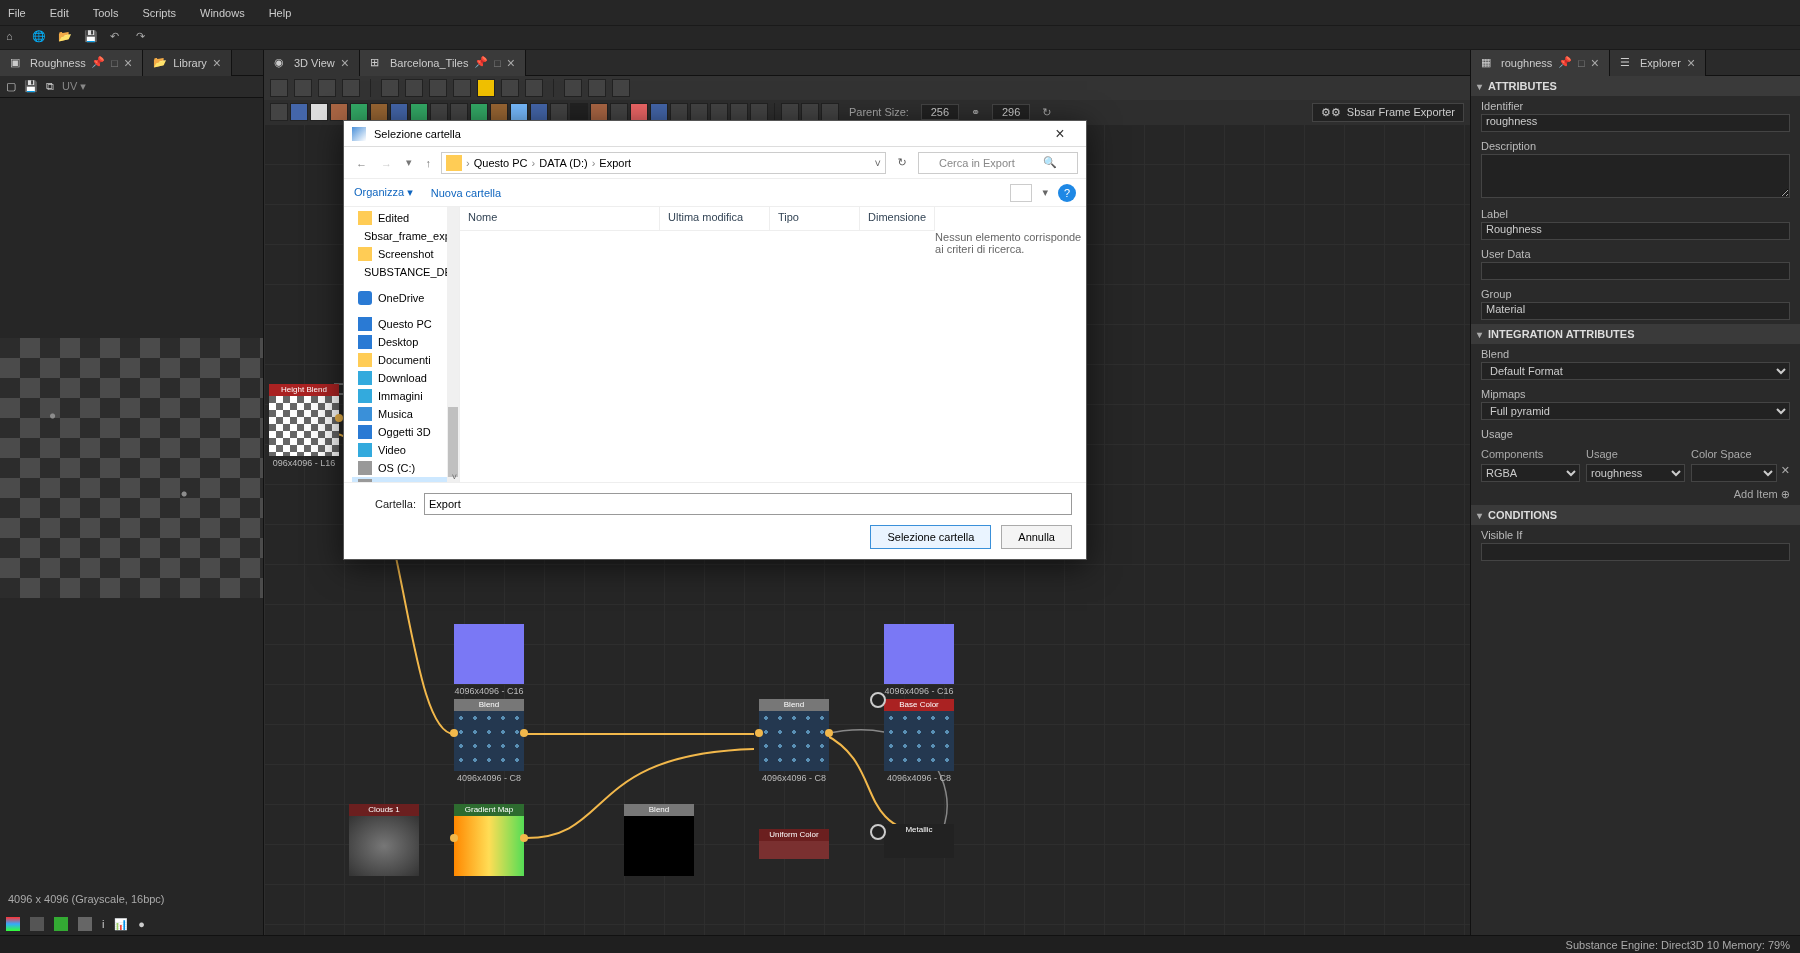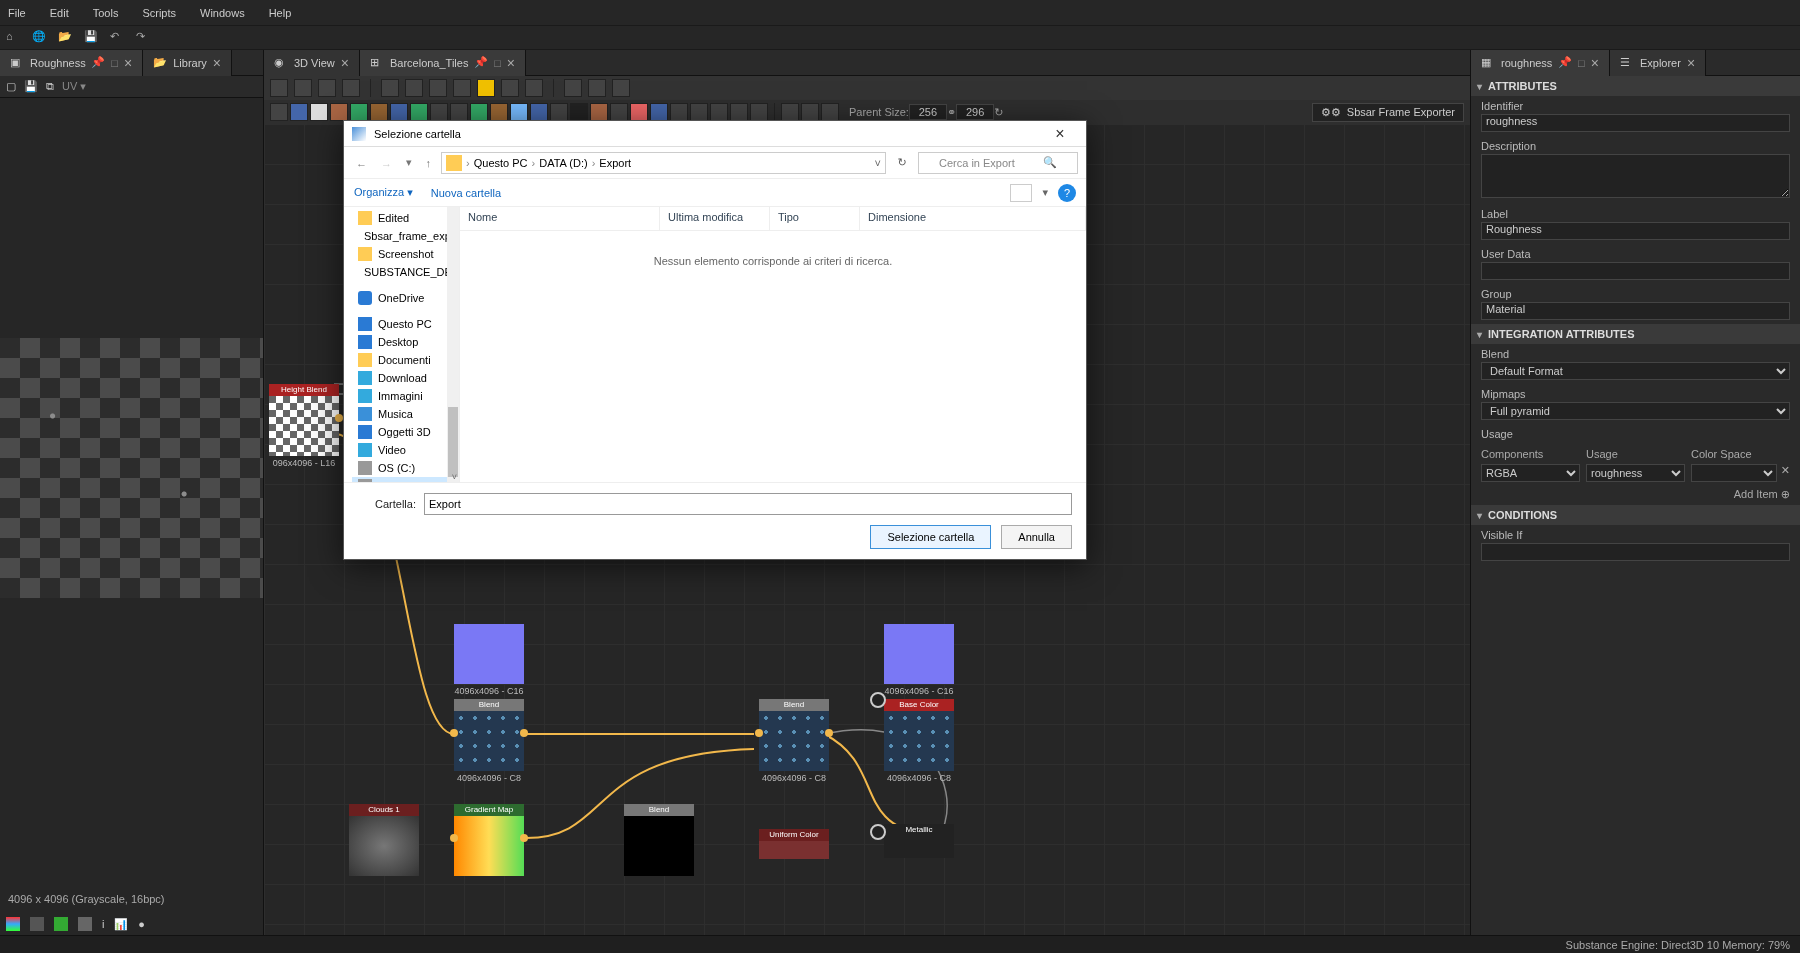--- a/index.html
+++ b/index.html
@@ -28,21 +28,21 @@
 .panel-center{flex:1;display:flex;flex-direction:column;position:relative}
 .center-tabs{height:26px;background:#2a2a2a;display:flex}
 .center-toolbar{height:24px;background:#333;display:flex;align-items:center;padding:0 6px;gap:6px}
 .center-toolbar2{height:24px;background:#2e2e2e;display:flex;align-items:center;padding:0 6px;gap:2px}
 .tbtn{width:18px;height:18px;background:#444;border:1px solid #222;display:inline-block}
 .tbtn.colA{background:#3a6}
 .tbtn.colB{background:#46a}
 .tbtn.colC{background:#a64}
 .tbtn.colD{background:#963}
 .divider{width:1px;height:18px;background:#222;margin:0 4px}
-.parent-size{display:flex;align-items:center;gap:0;margin-left:8px;color:#aaa}
+.parent-size{display:flex;align-items:center;gap:12px;margin-left:8px;color:#aaa}
 .parent-size input{width:38px;height:16px;background:#222;border:1px solid #444;color:#ccc;text-align:center}
 .exporter-badge{margin-left:auto;display:flex;align-items:center;gap:6px;background:#222;padding:2px 8px;border:1px solid #444}
 .graph{flex:1;position:relative;background:#262626;background-image:
  linear-gradient(#2e2e2e 1px,transparent 1px),
  linear-gradient(90deg,#2e2e2e 1px,transparent 1px);
  background-size:40px 40px;overflow:hidden}
 .node{position:absolute;width:70px}
 .node .hdr{height:12px;font-size:8px;text-align:center;line-height:12px;color:#fff}
 .node .thumb{width:70px;height:60px}
 .node .cap{font-size:9px;text-align:center;color:#bbb;margin-top:2px}
@@ -80,21 +80,21 @@
 .tree{width:116px;border-right:1px solid #eee;overflow-y:auto;padding:2px 8px}
 .tree .item{display:flex;align-items:center;gap:6px;padding:2px 6px;white-space:nowrap}
 .tree .item.sel{background:#cde8ff}
 .tree .fico{width:14px;height:14px}
 .fico.folder{background:#fc5}
 .fico.cloud{background:#2a7ad4;border-radius:3px}
 .fico.pc{background:#2a7ad4}
 .fico.disk{background:#999}
 .fico.img{background:#3ad}
 .fico.music{background:#3a90d9}
-.filelist{flex:1;display:flex;flex-direction:column}
+.filelist{flex:1;display:flex;}
 .fl-header{height:24px;display:flex;border-bottom:1px solid #eee}
 .fl-header div{padding:4px 8px;color:#345;border-right:1px solid #eee}
 .fl-header .c1{width:200px}.fl-header .c2{width:110px}.fl-header .c3{width:90px}.fl-header .c4{flex:1}
 .fl-empty{flex:1;display:flex;align-items:flex-start;justify-content:center;color:#666;padding-top:24px}
 .dlg-footer{border-top:1px solid #eee;padding:10px 14px;display:flex;flex-direction:column;gap:10px}
 .dlg-footer .row{display:flex;align-items:center;gap:8px}
 .dlg-footer label{width:58px;text-align:right;color:#222}
 .dlg-footer input{flex:1;height:22px;border:1px solid #999;padding:0 4px}
 .dlg-footer .btns{display:flex;justify-content:flex-end;gap:10px}
 .dlg-footer button{height:24px;padding:0 16px;background:#f4f4f4;border:1px solid #aaa}

